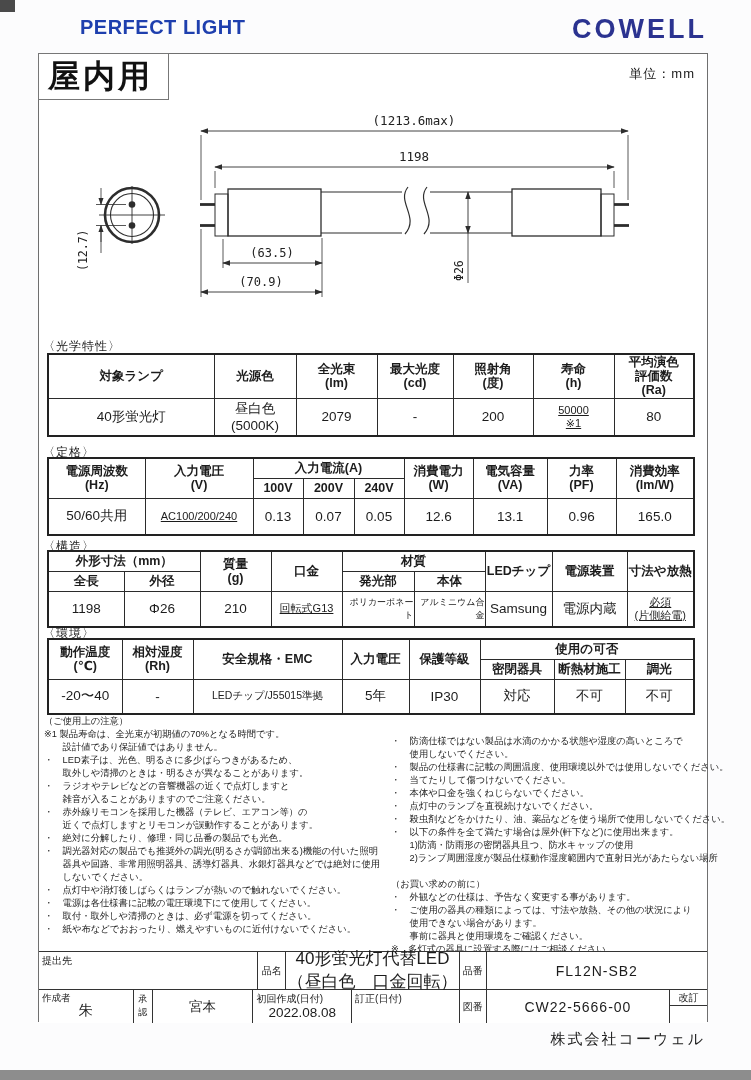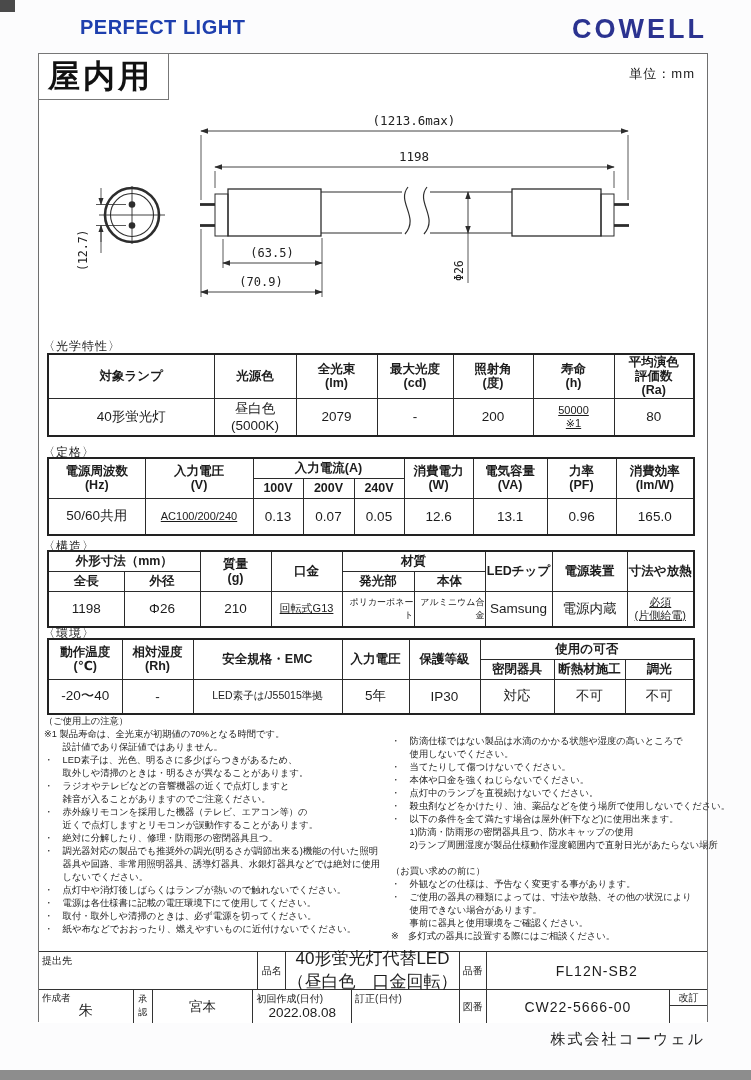--- a/index.html
+++ b/index.html
@@ -305,52 +305,53 @@
       <th colspan="3">使用の可否</th>
     </tr>
     <tr style="height:20px">
       <th>密閉器具</th>
       <th>断熱材施工</th>
       <th>調光</th>
     </tr>
     <tr style="height:35px">
       <td>-20〜40</td>
       <td>-</td>
-      <td class="s10">LED素子は/J55015準拠</td>
+      <td class="s10">LEDチップ/J55015準拠</td>
       <td>5年</td>
       <td>IP30</td>
       <td>対応</td>
       <td>不可</td>
       <td>不可</td>
     </tr>
   </tbody>
     </table>
 
   <div class="abs notes" style="left:5px; top:661px; width:346px">
       <div class="note-line">（ご使用上の注意）</div>
       <div class="note-line">※1 製品寿命は、全光束が初期値の70%となる時間です。</div>
       <div class="note-line">　　設計値であり保証値ではありません。</div>
       <div class="note-line">・　LED素子は、光色、明るさに多少ばらつきがあるため、</div>
       <div class="note-line">　　取外しや清掃のときは・明るさが異なることがあります。</div>
       <div class="note-line">・　ラジオやテレビなどの音響機器の近くで点灯しますと</div>
       <div class="note-line">　　雑音が入ることがありますのでご注意ください。</div>
       <div class="note-line">・　赤外線リモコンを採用した機器（テレビ、エアコン等）の</div>
       <div class="note-line">　　近くで点灯しますとリモコンが誤動作することがあります。</div>
-      <div class="note-line">・　絶対に分解したり、修理・防雨形の密閉器具且つ。</div>
+      <div class="note-line">・　絶対に分解したり、修理・同じ品番の製品でも光色。</div>
       <div class="note-line">・　調光器対応の製品でも推奨外の調光(明るさが調節出来る)機能の付いた照明</div>
       <div class="note-line">　　器具や回路、非常用照明器具、誘導灯器具、水銀灯器具などでは絶対に使用</div>
       <div class="note-line">　　しないでください。</div>
       <div class="note-line">・　点灯中や消灯後しばらくはランプが熱いので触れないでください。</div>
       <div class="note-line">・　電源は各仕様書に記載の電圧環境下にて使用してください。</div>
       <div class="note-line">・　取付・取外しや清掃のときは、必ず電源を切ってください。</div>
       <div class="note-line">・　紙や布などでおおったり、燃えやすいものに近付けないでください。</div>
     </div>
   <div class="abs notes" style="left:352px; top:681px; width:316px">
       <div class="note-line">・　防滴仕様ではない製品は水滴のかかる状態や湿度の高いところで</div>
       <div class="note-line">　　使用しないでください。</div>
+      <div class="note-line">・　製品の仕様書に記載の周囲温度、使用環境以外では使用しないでください。</div>
       <div class="note-line">・　当てたりして傷つけないでください。</div>
       <div class="note-line">・　本体や口金を強くねじらないでください。</div>
       <div class="note-line">・　点灯中のランプを直視続けないでください。</div>
       <div class="note-line">・　殺虫剤などをかけたり、油、薬品などを使う場所で使用しないでください。</div>
       <div class="note-line">・　以下の条件を全て満たす場合は屋外(軒下など)に使用出来ます。</div>
       <div class="note-line">　　1)防滴・防雨形の密閉器具且つ、防水キャップの使用</div>
       <div class="note-line">　　2)ランプ周囲湿度が製品仕様動作湿度範囲内で直射日光があたらない場所</div>
       <div class="note-line"></div>
       <div class="note-line">（お買い求めの前に）</div>
       <div class="note-line">・　外観などの仕様は、予告なく変更する事があります。</div>

